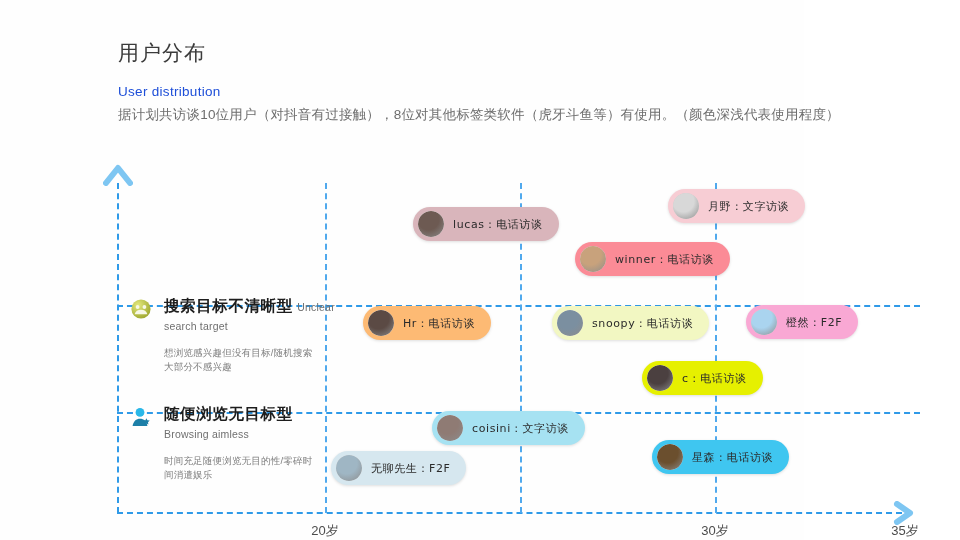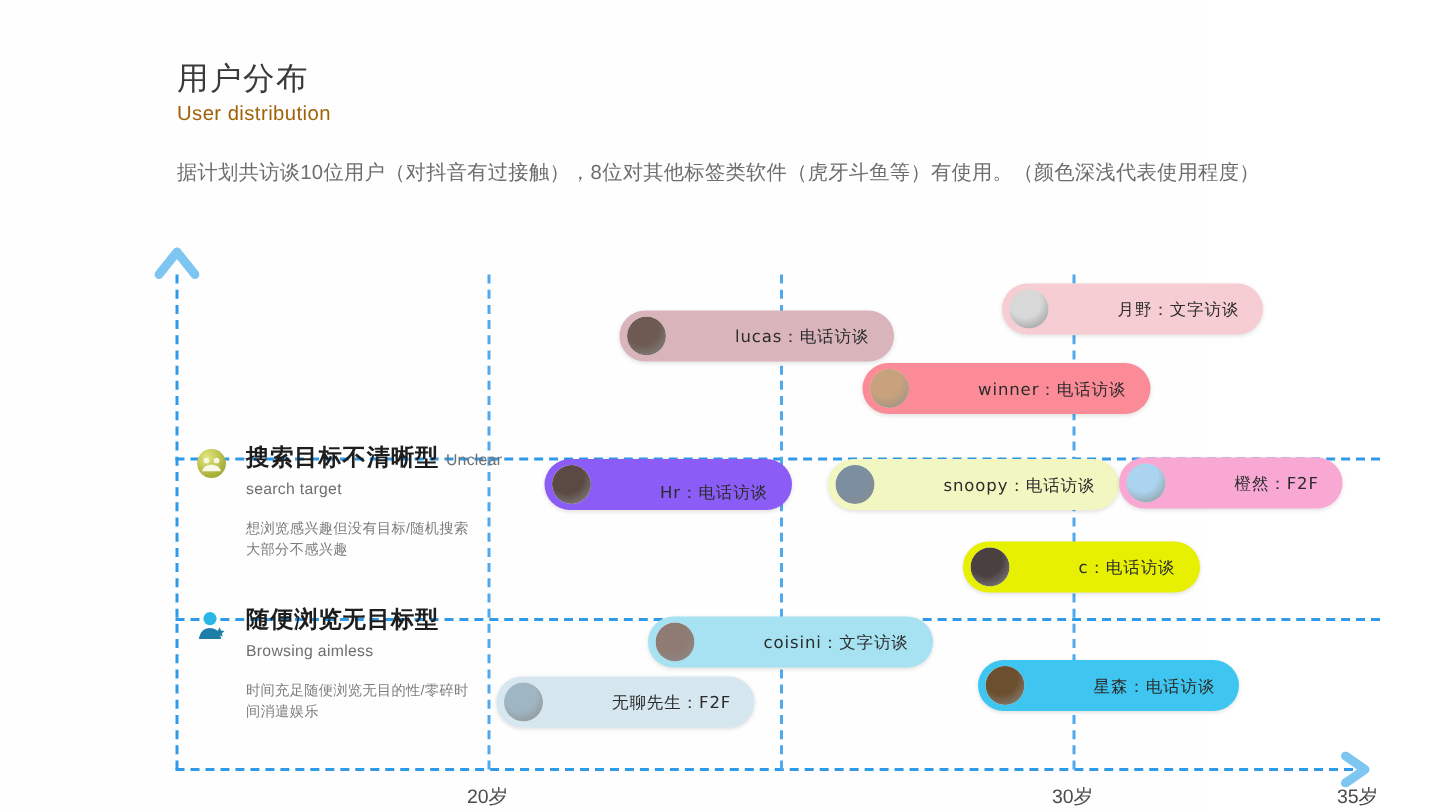--- a/index.html
+++ b/index.html
@@ -31,23 +31,23 @@
   }
   .title-cn {
     font-size: 21px;
     color: #3b3b3b;
     letter-spacing: 1px;
     line-height: 26px;
     font-weight: 400;
   }
   .title-en {
     font-size: 13.5px;
-    color: #a16207;
+    color: #1d4ed8;
     letter-spacing: 0.3px;
-    margin-top: 1px;
+    margin-top: 17px;
     line-height: 17px;
   }
   .subtitle {
     position: absolute;
     left: 118px;
     top: 105px;
     font-size: 13.5px;
     color: #6d6d6d;
     letter-spacing: 0.2px;
     white-space: nowrap;
@@ -174,21 +174,20 @@
   .chip {
     position: absolute;
     display: inline-flex;
     align-items: center;
     border-radius: 18px;
     padding: 4px 16px 4px 5px;
     height: 26px;
     box-sizing: content-box;
     white-space: nowrap;
     box-shadow: 0 1px 3px rgba(0,0,0,0.13);
-    gap: 37px;
   }
   .chip-avatar {
     width: 26px;
     height: 26px;
     border-radius: 50%;
     flex: 0 0 26px;
     margin-right: 9px;
     overflow: hidden;
     position: relative;
     background: #cfcfcf;
@@ -301,21 +300,21 @@
           <div class="av-inner" style="background: radial-gradient(circle at 40% 32%, rgb(200, 162, 124) 0%, rgb(200, 162, 124) 45%, rgba(0, 0, 0, 0.32) 100%);"></div>
         </div>
         <span class="chip-text">winner：电话访谈</span>
       </div>
       <div class="chip" style="left: 668px; top: 189px; background: rgb(247, 205, 212);">
         <div class="chip-avatar">
           <div class="av-inner" style="background: radial-gradient(circle at 40% 32%, rgb(216, 216, 216) 0%, rgb(216, 216, 216) 45%, rgba(0, 0, 0, 0.32) 100%);"></div>
         </div>
         <span class="chip-text">月野：文字访谈</span>
       </div>
-      <div class="chip" style="left: 363px; top: 306px; background: #8b5cf6; align-items: flex-end;">
+      <div class="chip" style="left: 363px; top: 306px; background: #fdba74;">
         <div class="chip-avatar">
           <div class="av-inner" style="background: radial-gradient(circle at 40% 32%, rgb(91, 74, 68) 0%, rgb(91, 74, 68) 45%, rgba(0, 0, 0, 0.32) 100%);"></div>
         </div>
         <span class="chip-text">Hr：电话访谈</span>
       </div>
       <div class="chip" style="left: 552px; top: 306px; background: rgb(242, 247, 194);">
         <div class="chip-avatar">
           <div class="av-inner" style="background: radial-gradient(circle at 40% 32%, rgb(123, 143, 160) 0%, rgb(123, 143, 160) 45%, rgba(0, 0, 0, 0.32) 100%);"></div>
         </div>
         <span class="chip-text">snoopy：电话访谈</span>

